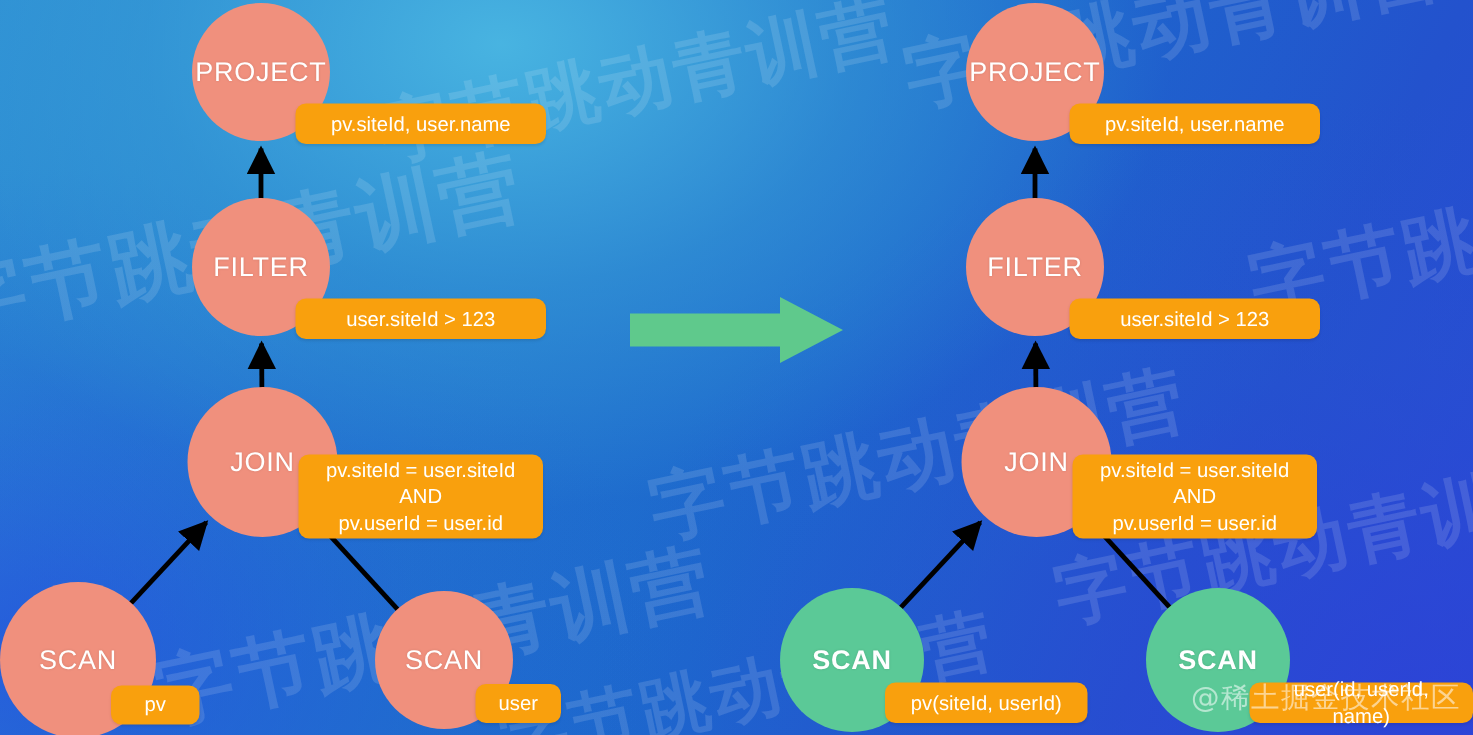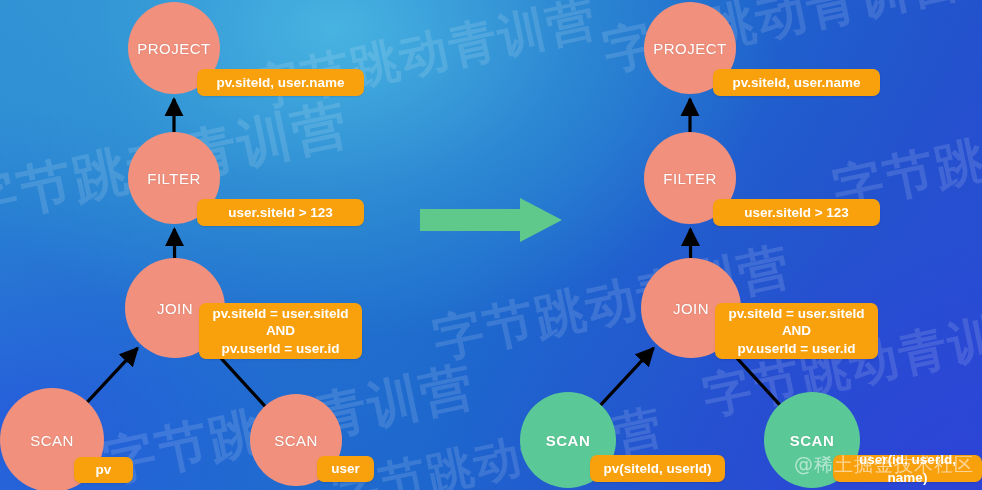--- a/index.html
+++ b/index.html
@@ -54,21 +54,21 @@
     align-items: center;
     justify-content: center;
     color: #ffffff;
     z-index: 3;
     box-sizing: border-box;
     text-shadow: 0 0 2px rgba(0,0,0,0.12);
   }
   .node.salmon { background: #f0907d; }
   .node.green  { background: #5bc997; }
   .node-label {
-    font-size: 15px;
+    font-size: 18px;
     letter-spacing: 0.5px;
     user-select: none;
   }
   .node.green .node-label { font-weight: bold; }
 
   
   .tag {
     position: absolute;
     background: #f9a00d;
     border-radius: 7px;
@@ -77,21 +77,20 @@
     display: flex;
     align-items: center;
     justify-content: center;
     text-align: center;
     z-index: 4;
     box-sizing: border-box;
     padding: 3px 10px;
     line-height: 1.28;
     white-space: pre-line;
     box-shadow: 0 1px 2px rgba(0,0,0,0.10);
-    font-weight: bold;
   }
 
   
   #transform-arrow {
     position: absolute;
     left: 420px;
     top: 198px;
     width: 142px;
     height: 44px;
     z-index: 3;

